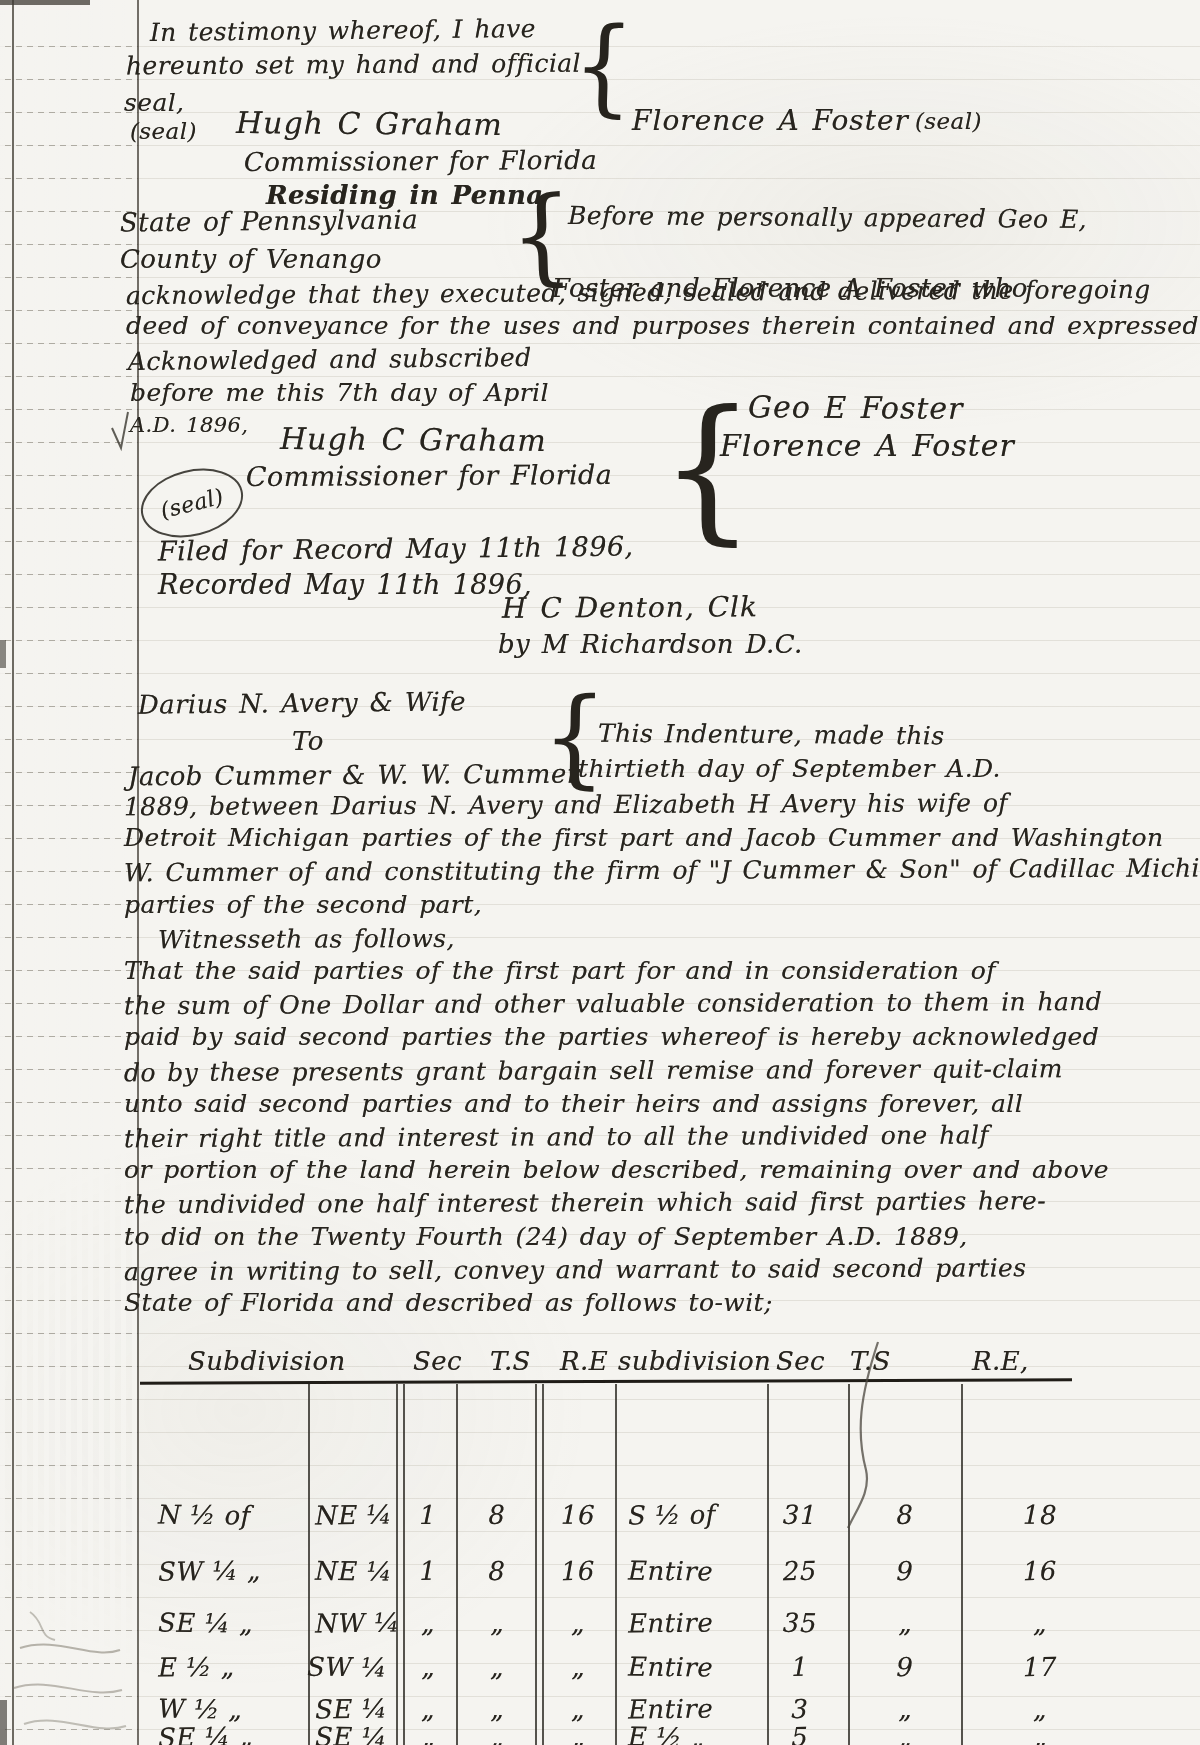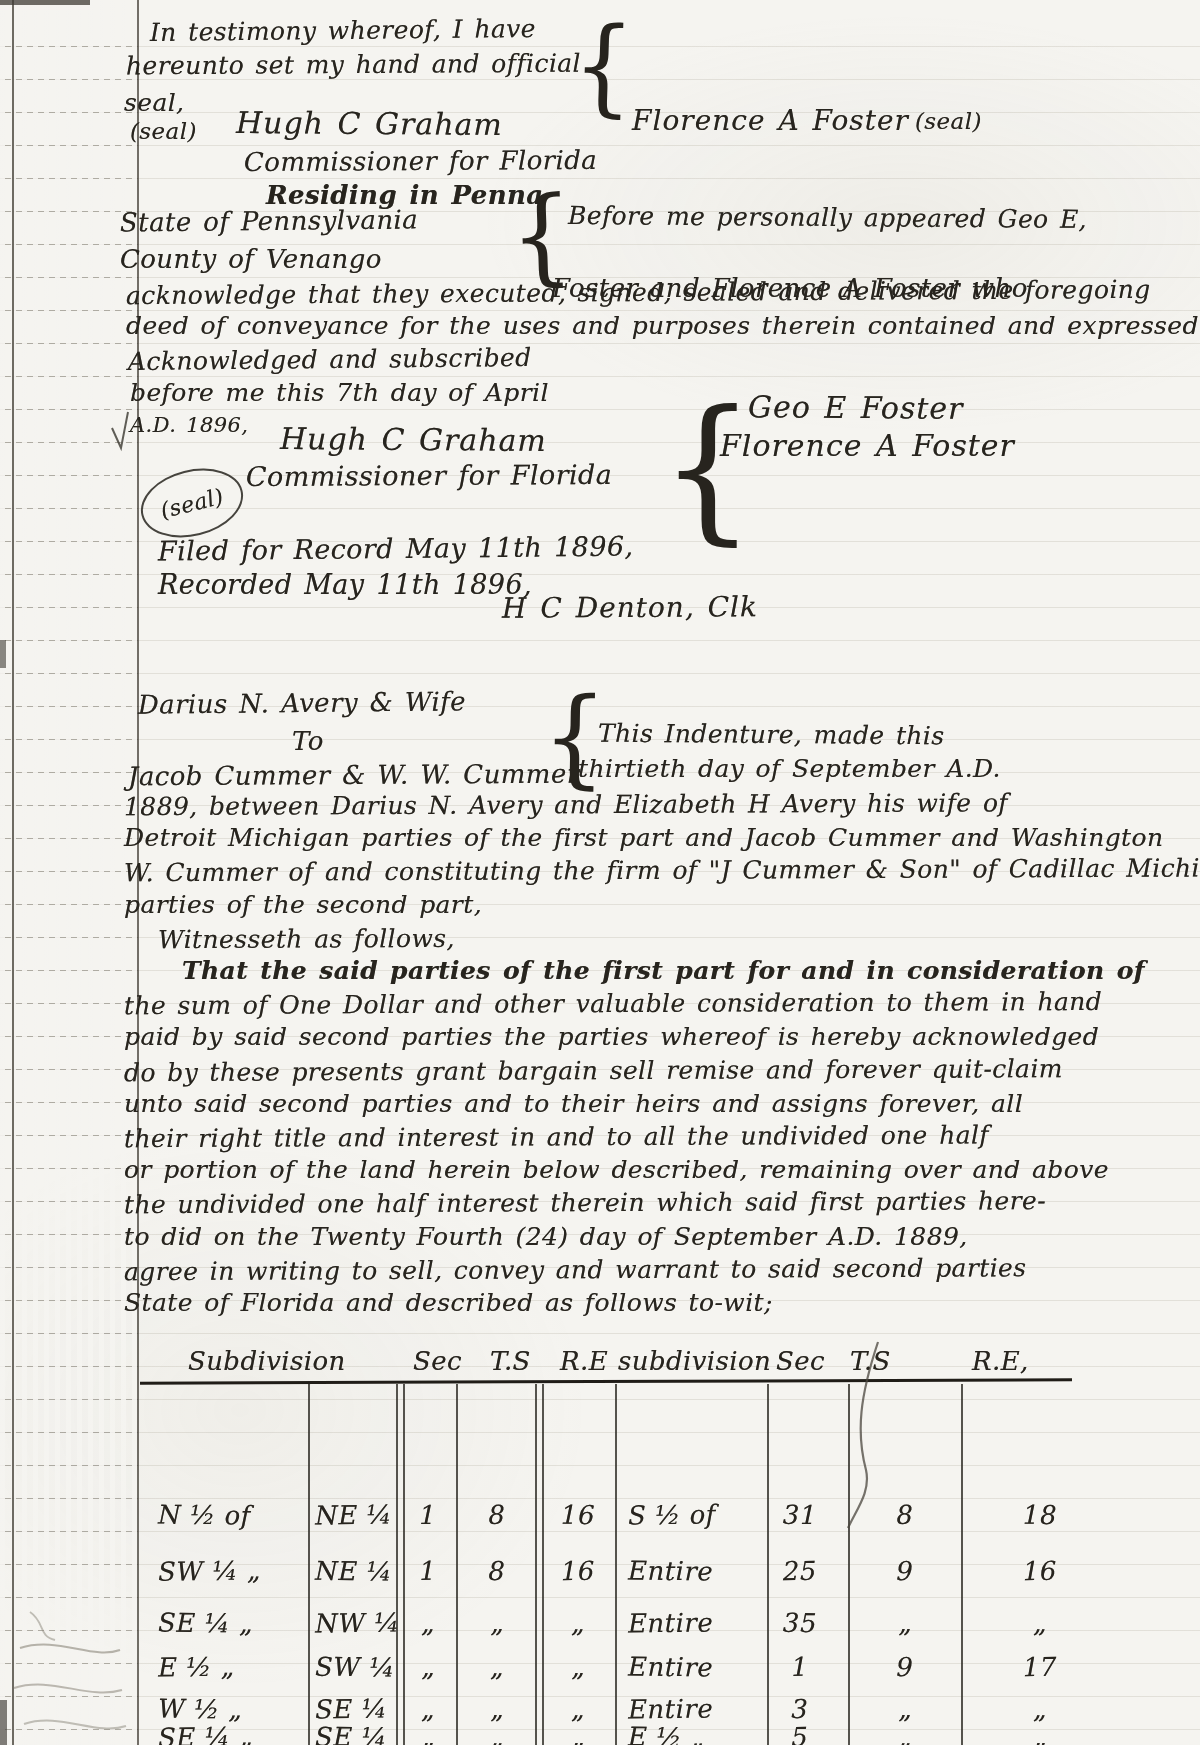--- a/index.html
+++ b/index.html
@@ -40,21 +40,21 @@
   }
   .sealoval .hw{position:static;}
   .ibody{position:absolute;left:124px;top:788px;width:1020px;}
   .ibody .iline{
     font-family:"DejaVu Serif",serif;font-style:italic;color:#27241e;
     font-size:25px;line-height:33.2px;white-space:nowrap;letter-spacing:.4px;word-spacing:3px;
     text-shadow:0 0 .5px rgba(39,36,30,.55);
   }
   .ibody .iline:nth-child(odd){transform:rotate(-.25deg);}
   .ibody .iline:nth-child(5){margin-left:34px;}
-  .ibody .iline:nth-child(6){margin-left:58px;font-weight:bold;}
+  .ibody .iline:nth-child(6){}
   .headrule{
     position:absolute;left:140px;top:1380px;width:932px;height:3px;
     background:#201d18;transform:rotate(-.2deg);
   }
   .vline{position:absolute;top:1384px;height:361px;width:1.5px;background:rgba(45,42,36,.8);}
   .cell{
     position:absolute;font-family:"DejaVu Serif",serif;font-style:italic;
     color:#27241e;font-size:26px;white-space:nowrap;letter-spacing:.5px;
     text-shadow:0 0 .5px rgba(39,36,30,.5);
   }
@@ -104,20 +104,21 @@
   </div>
   <span class="hw r3" style="left:246px;top:460px;font-size:27px;">Commissioner for Florida</span>
   <span class="hw r1" style="left:158px;top:533px;font-size:27px;">Filed for Record May 11th 1896,</span>
   <span class="hw" style="left:158px;top:569px;font-size:27px;">Recorded May 11th 1896,</span>
 
   <div class="brace" style="left:660px;top:392px;font-size:150px;transform:scaleY(1.05);">{</div>
   <span class="hw sig r2" style="left:748px;top:390px;font-size:30px;">Geo E Foster</span>
   <span class="hw sig" style="left:720px;top:428px;font-size:30px;">Florence A Foster</span>
 
   <span class="hw sig r3" style="left:502px;top:591px;font-size:28px;">H C Denton, Clk</span>
+  <span class="hw" style="left:498px;top:629px;font-size:26px;">by M Richardson D.C.</span>
 
   <span class="hw r1" style="left:138px;top:688px;font-size:26px;">Darius N. Avery &amp; Wife</span>
   <span class="hw" style="left:292px;top:726px;font-size:26px;">To</span>
   <span class="hw r3" style="left:128px;top:760px;font-size:26px;">Jacob Cummer &amp; W. W. Cummer</span>
   <div class="brace" style="left:542px;top:686px;font-size:102px;transform:scaleY(1.05) rotate(1deg);">{</div>
   <span class="hw r2" style="left:598px;top:720px;font-size:25px;">This Indenture, made this</span>
   <span class="hw" style="left:578px;top:754px;font-size:25px;">thirtieth day of September A.D.</span>
 
   <div class="ibody">
       <div class="iline">1889, between Darius N. Avery and Elizabeth H Avery his wife of</div>
@@ -184,21 +185,21 @@
         <span class="cell" style="left: 158px; top: 1608px; transform: rotate(0.6deg);">SE ¼ „</span>
         <span class="cell c" style="left: 350px; top: 1608px; transform: rotate(-0.8deg);">NW ¼</span>
         <span class="cell c" style="left: 428px; top: 1608px; transform: rotate(0.6deg);">„</span>
         <span class="cell c" style="left: 497px; top: 1608px; transform: rotate(-0.8deg);">„</span>
         <span class="cell c" style="left: 578px; top: 1608px; transform: rotate(0.6deg);">„</span>
         <span class="cell" style="left: 628px; top: 1608px; transform: rotate(-0.8deg);">Entire</span>
         <span class="cell c" style="left: 800px; top: 1608px; transform: rotate(0.6deg);">35</span>
         <span class="cell c" style="left: 905px; top: 1608px; transform: rotate(-0.8deg);">„</span>
         <span class="cell c" style="left: 1040px; top: 1608px; transform: rotate(0.6deg);">„</span>
         <span class="cell" style="left: 158px; top: 1652px; transform: rotate(-0.8deg);">E ½ „</span>
-        <span class="cell c" style="left: 350px; top: 1652px; transform: rotate(0.6deg); text-align: right;">SW ¼</span>
+        <span class="cell c" style="left: 342px; top: 1652px; transform: rotate(0.6deg); text-align: right;">SW ¼</span>
         <span class="cell c" style="left: 428px; top: 1652px; transform: rotate(-0.8deg);">„</span>
         <span class="cell c" style="left: 497px; top: 1652px; transform: rotate(0.6deg);">„</span>
         <span class="cell c" style="left: 578px; top: 1652px; transform: rotate(-0.8deg);">„</span>
         <span class="cell" style="left: 628px; top: 1652px; transform: rotate(0.6deg);">Entire</span>
         <span class="cell c" style="left: 800px; top: 1652px; transform: rotate(-0.8deg);">1</span>
         <span class="cell c" style="left: 905px; top: 1652px; transform: rotate(0.6deg);">9</span>
         <span class="cell c" style="left: 1040px; top: 1652px; transform: rotate(-0.8deg);">17</span>
         <span class="cell" style="left: 158px; top: 1694px; transform: rotate(0.6deg);">W ½ „</span>
         <span class="cell c" style="left: 350px; top: 1694px; transform: rotate(-0.8deg);">SE ¼</span>
         <span class="cell c" style="left: 428px; top: 1694px; transform: rotate(0.6deg);">„</span>

